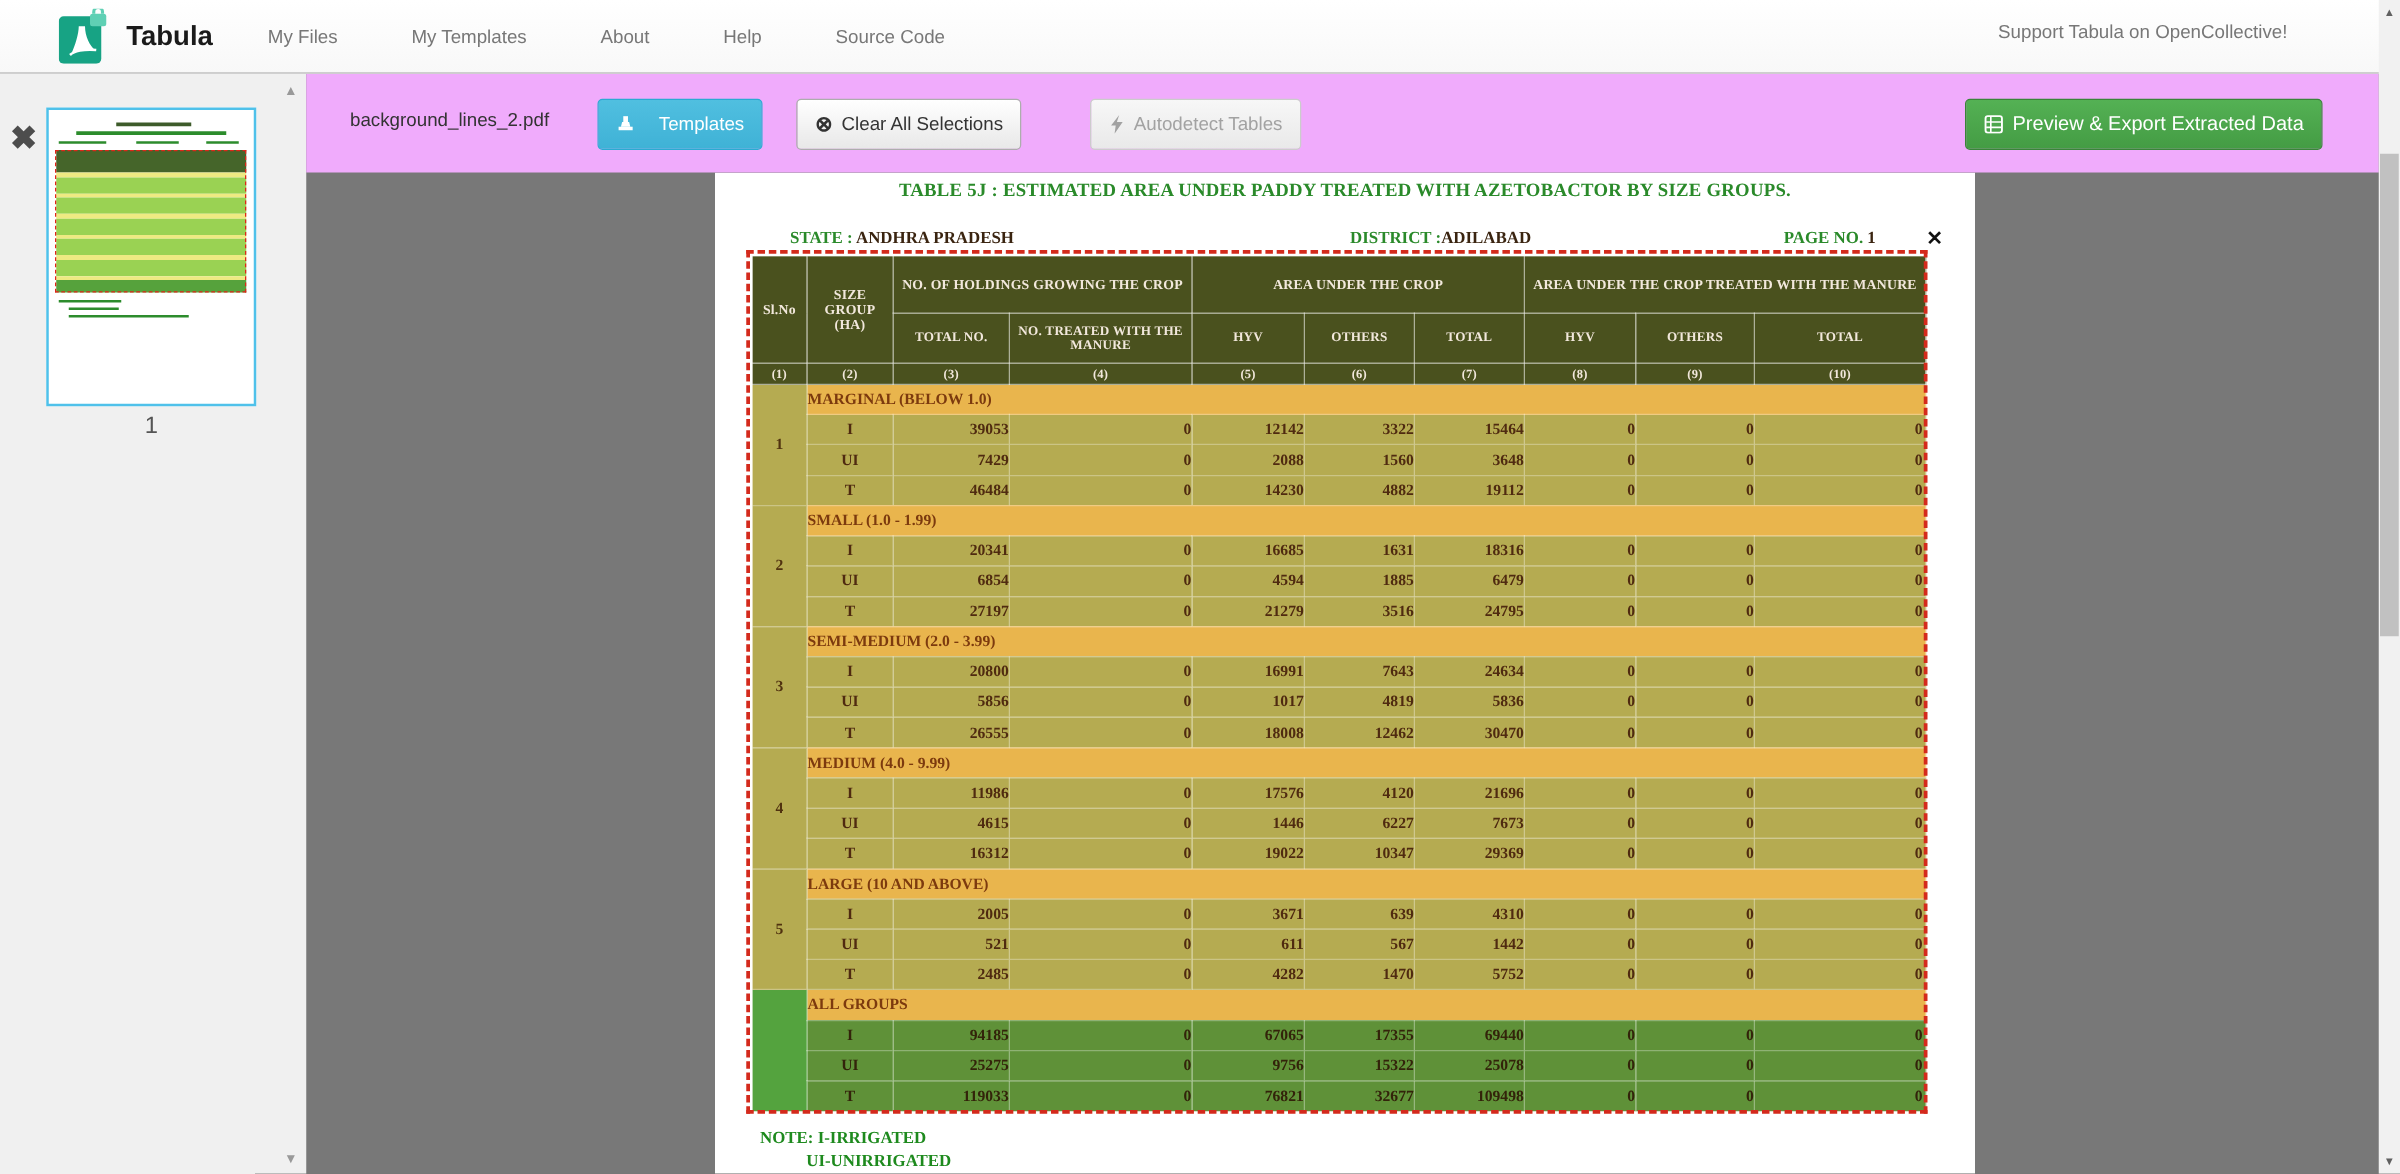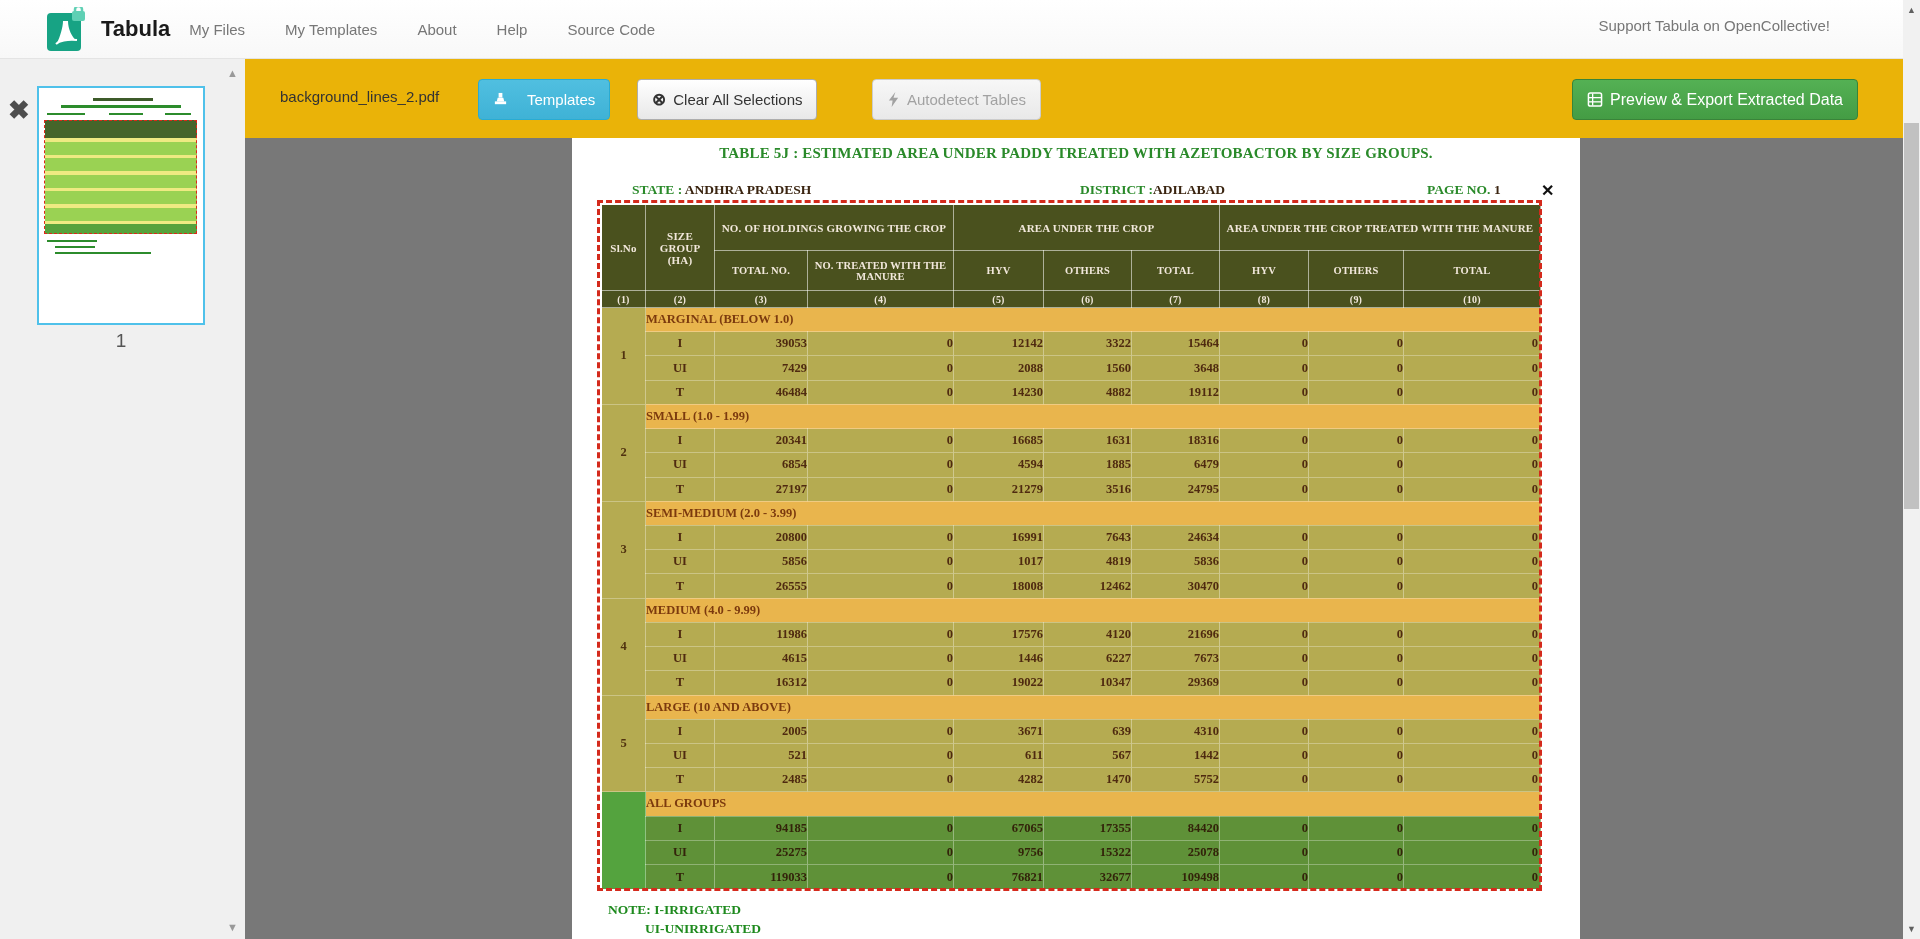--- a/index.html
+++ b/index.html
@@ -5,27 +5,27 @@
   * { box-sizing: border-box; margin: 0; padding: 0; }
   html,body { width:1920px; height:939px; overflow:hidden; }
   body { position:relative; font-family:"Liberation Sans",sans-serif; background:#787878; }
 
   
   .navbar { position:absolute; left:0; top:0; width:1920px; height:59px;
     background:linear-gradient(#ffffff,#f8f8f8); border-bottom:1px solid #e4e4e4;
     display:flex; align-items:center; z-index:30; }
   .logo { width:40px; height:44px; margin-left:47px; position:relative; flex:0 0 auto; }
   .brand { font-size:22px; font-weight:bold; color:#1a1a1a; margin-left:14px; }
-  .nav-menu { display:flex; gap:40px; margin-left:19px; }
+  .nav-menu { display:flex; gap:59px; margin-left:44px; }
   .nav-item { font-size:15px; color:#777; cursor:pointer; }
   .support-link { position:absolute; right:90px; top:17px; font-size:15px; color:#777; cursor:pointer; }
 
   
   .toolbar { position:absolute; left:245px; top:59px; width:1658px; height:79px;
-    background:#eab308; z-index:20; }
+    background:#f0abfc; z-index:20; }
   .filename { position:absolute; left:35px; top:29px; font-size:15px; color:#333; }
   .btn { position:absolute; top:20px; height:41px; border-radius:4px; font-size:15px;
     display:flex; align-items:center; padding:0 14px; cursor:pointer; white-space:nowrap; }
   .btn-templates { left:233px; background:linear-gradient(#50bfe0,#3fb2d6); border:1px solid #2aabd2; color:#fff;gap:12px; }
   .btn-clear { left:392px; background:linear-gradient(#ffffff,#e8e8e8); border:1px solid #adadad; color:#333; }
   .btn-auto { left:627px; background:linear-gradient(#f7f7f7,#e9e9e9); border:1px solid #cccccc; color:#a2a2a2; cursor:default; }
   .btn-export { right:45px; background:linear-gradient(#54b154,#449c44); border:1px solid #398439; color:#fff; font-size:16px; }
   .btn .ico { margin-right:7px; display:inline-flex; }
   .clear-glyph { font-size:17px; font-weight:bold; margin-right:7px; line-height:1; }
 
@@ -432,21 +432,21 @@
           <tr class="band-row">
             <td class="slno-cell all" rowspan="4"></td>
             <td class="band-cell" colspan="9">ALL GROUPS</td>
           </tr>
           <tr class="data-row all">
             <td class="irr-cell">I</td>
             <td class="num-cell">94185</td>
             <td class="num-cell">0</td>
             <td class="num-cell">67065</td>
             <td class="num-cell">17355</td>
-            <td class="num-cell">84420</td>
+            <td class="num-cell">69440</td>
             <td class="num-cell">0</td>
             <td class="num-cell">0</td>
             <td class="num-cell last">0</td>
           </tr>
           <tr class="data-row all">
             <td class="irr-cell">UI</td>
             <td class="num-cell">25275</td>
             <td class="num-cell">0</td>
             <td class="num-cell">9756</td>
             <td class="num-cell">15322</td>

